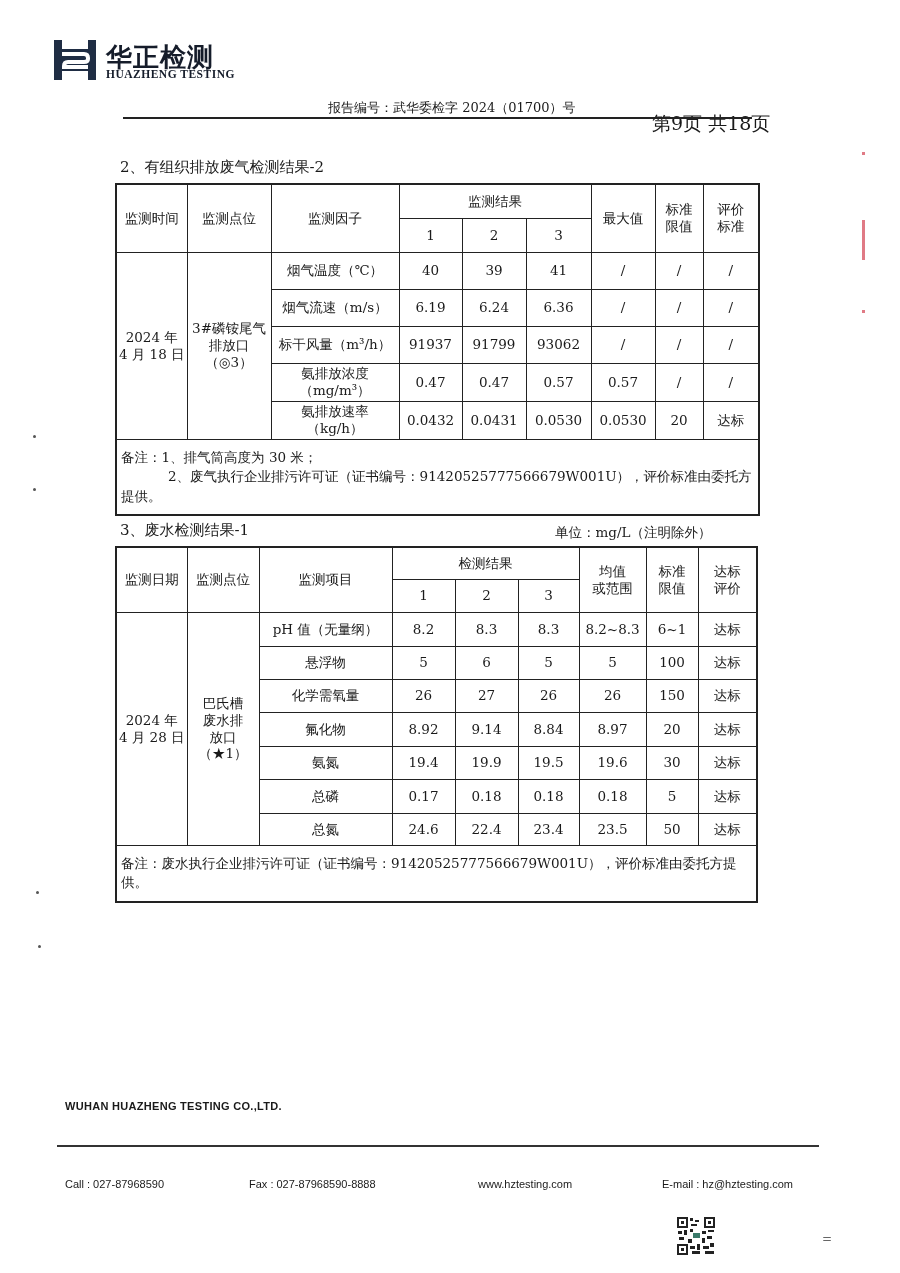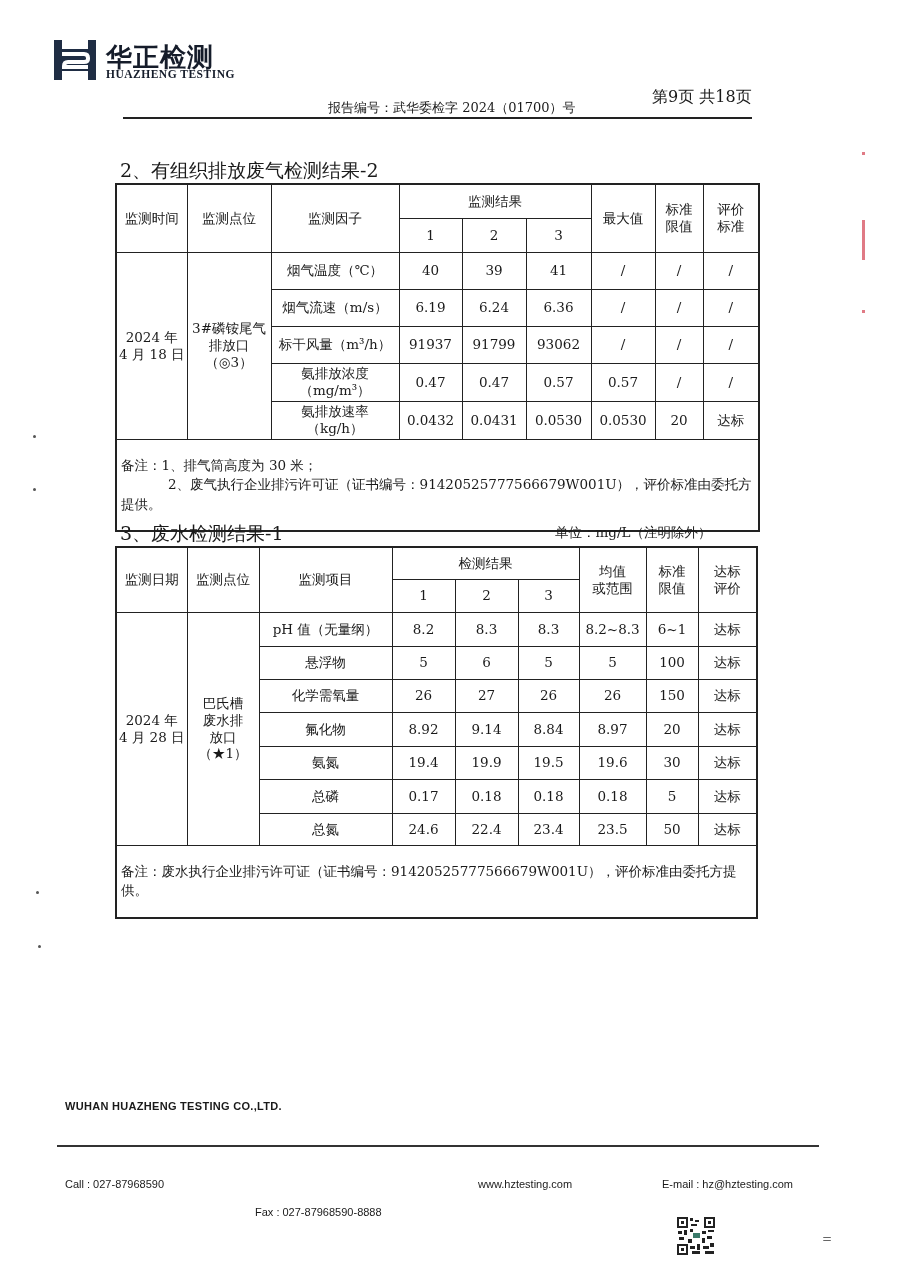--- a/index.html
+++ b/index.html
@@ -6,27 +6,27 @@
   body { width:900px; height:1273px; background:#ffffff; position:relative; overflow:hidden;
          font-family:"DejaVu Serif","Liberation Serif", serif; color:#1a1a1a; }
   .abs { position:absolute; }
   
   .logo-mark { left:54px; top:40px; width:42px; height:40px; }
   .logo-cn { left:106px; top:40px; font-family:"DejaVu Sans","Liberation Sans",sans-serif; font-weight:bold;
              font-size:26px; letter-spacing:1px; color:#151c2a; }
   .logo-en { left:106px; top:68px; font-family:"Liberation Serif","DejaVu Serif",serif; font-weight:bold;
              font-size:11.5px; letter-spacing:0.5px; color:#151c2a; }
   .report-no { left:328px; top:99px; font-size:13px; }
-  .page-no { left:652px; top:87px; font-size:16px; }
+  .page-no { left:652px; top:111px; font-size:19px; }
   .hdr-line { left:123px; top:117px; width:629px; height:2px; background:#222; }
-  .sec-title { font-size:19px; }
+  .sec-title { font-size:15px; }
   table.grid { border-collapse:collapse; position:absolute; table-layout:fixed; font-size:13.5px; }
   table.grid td { border:1px solid #222; text-align:center; vertical-align:middle; padding:0; line-height:1.25; }
   table.grid { border:2px solid #222; }
-  td.note { text-align:left !important; padding:16px 4px !important; line-height:1.45 !important; }
+  td.note { text-align:left !important; padding:8px 4px !important; line-height:1.45 !important; }
   .unit { left:555px; top:524px; font-size:13.5px; }
   .ftr-line { left:57px; top:1145px; width:762px; height:2px; background:#333; }
   .ftr-company { left:65px; top:1100px; font-family:"Liberation Sans","DejaVu Sans",sans-serif; font-weight:bold; font-size:11px; letter-spacing:0.3px; }
   .ftr-item { top:1178px; font-family:"Liberation Sans","DejaVu Sans",sans-serif; font-size:11px; }
   .qr { left:676px; top:1216px; width:40px; height:40px; }
   .mark { left:822px; top:1232px; font-size:12px; color:#666; }
   .red-mark { background:#e07a85; }
   .dot { width:3px; height:3px; background:#555; border-radius:50%; }
 </style>
 </head>
@@ -267,21 +267,21 @@
 <div class="abs dot" style="left:33px; top:488px;"></div>
 <div class="abs dot" style="left:36px; top:891px;"></div>
 <div class="abs dot" style="left:38px; top:945px;"></div>
 <div class="abs red-mark" style="left:862px; top:220px; width:3px; height:40px;"></div>
 <div class="abs red-mark" style="left:862px; top:152px; width:3px; height:3px;"></div>
 <div class="abs red-mark" style="left:862px; top:310px; width:3px; height:3px;"></div>
 
 <div class="abs ftr-line"></div>
 <div class="abs ftr-company">WUHAN HUAZHENG TESTING CO.,LTD.</div>
 <div class="abs ftr-item" style="left:65px;">Call : 027-87968590</div>
-<div class="abs ftr-item" style="left:255px;margin-top:28px;">Fax : 027-87968590-8888</div>
+<div class="abs ftr-item" style="left:249px;">Fax : 027-87968590-8888</div>
 <div class="abs ftr-item" style="left:478px;">www.hztesting.com</div>
 <div class="abs ftr-item" style="left:662px;">E-mail : hz@hztesting.com</div>
 
 <div class="abs qr">
   <svg width="40" height="40" viewBox="0 0 40 40">
     <rect width="40" height="40" fill="#fff"></rect>
     <rect x="1" y="1" width="11" height="11" fill="#222"></rect>
       <rect x="3" y="3" width="7" height="7" fill="#fff"></rect>
       <rect x="5" y="5" width="3" height="3" fill="#222"></rect>
     <rect x="28" y="1" width="11" height="11" fill="#222"></rect>

